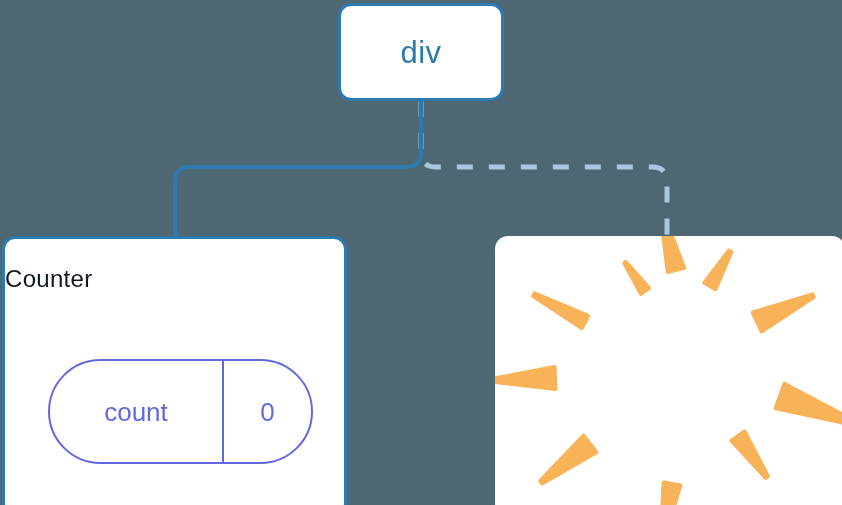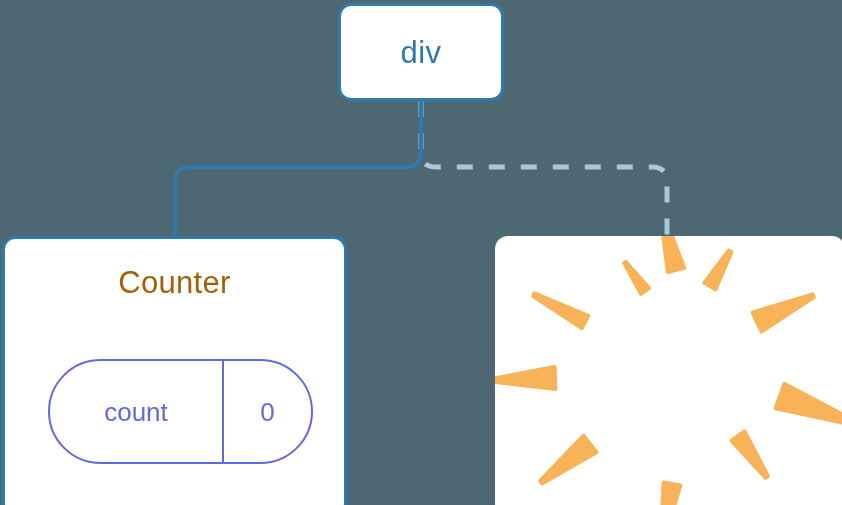--- a/index.html
+++ b/index.html
@@ -36,23 +36,23 @@
     line-height:1;
   }
 
   
   #node-counter{
     left:2px; top:236px; width:345px; height:280px;
   }
   #node-counter .node-title{
     position:absolute;
     left:0;right:0;top:28px;
-    text-align:center;
-    color:#a16207;
-    font-size:31px;
+    text-align:left;
+    color:#0f172a;
+    font-size:24px;
     letter-spacing:.3px;
     line-height:1;
   }
 
   
   .pill{
     position:absolute;
     left:43px; top:356px-236px;
     top:120px;
     width:265px; height:105px;

